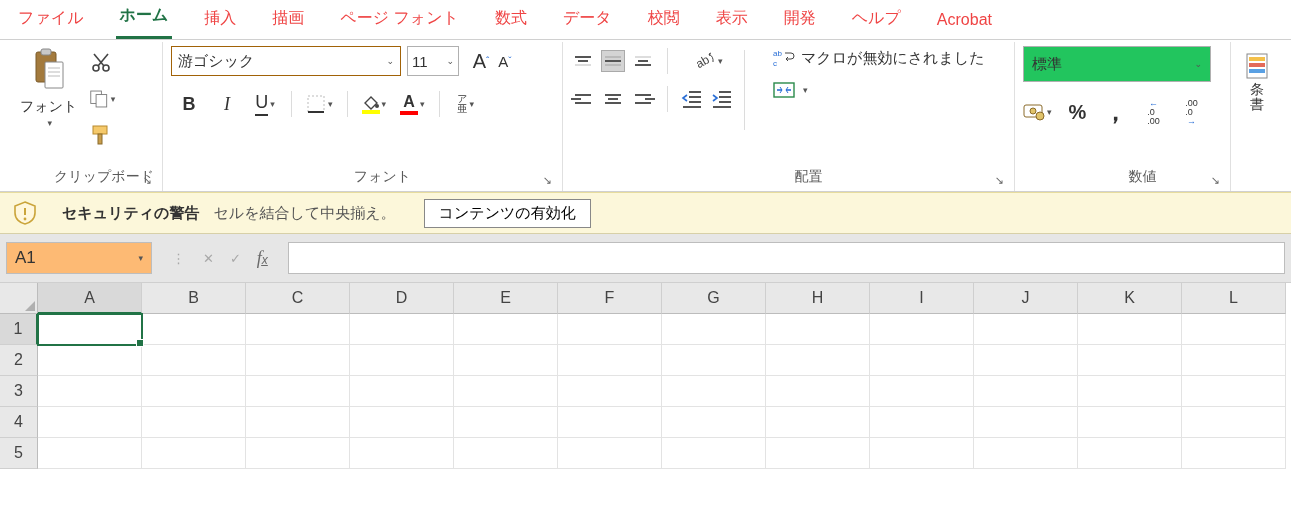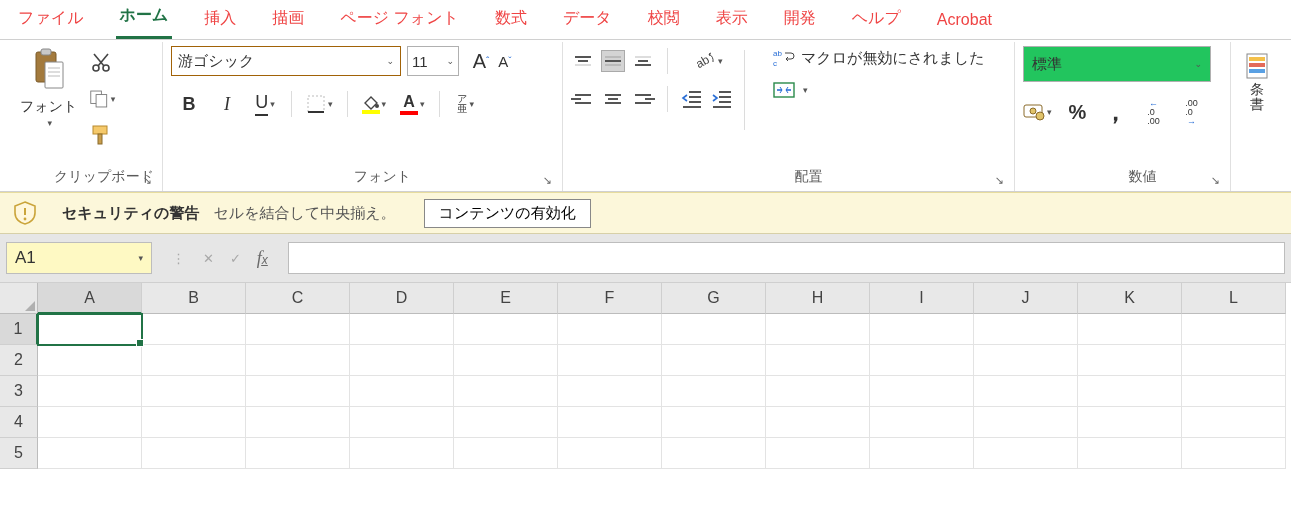--- a/index.html
+++ b/index.html
@@ -55,21 +55,21 @@
 
     
     .secbar { display: flex; align-items: center; background: #fcf7da; border-top: 1px solid #e7dc9e; border-bottom: 1px solid #d7d0a8; height: 42px; padding: 0 12px; gap: 10px; }
     .shield { width: 26px; height: 26px; }
     .sec-title { font-weight: 700; font-size: 15px; margin-left: 14px; }
     .sec-msg { font-size: 15px; color: #555; margin-left: 4px; }
     .sec-btn { margin-left: 18px; background: #fff; border: 1px solid #888; padding: 4px 14px; font-size: 15px; cursor: pointer; }
 
     
     .fbar-wrap { background: #e6e6e6; padding: 8px 6px; border-bottom: 1px solid #cfcfcf; display: flex; align-items: center; gap: 6px; }
-    .namebox { width: 146px; height: 32px; background: #fef9c3; border: 1px solid #bdbdbd; display: flex; align-items: center; padding: 0 8px; font-size: 17px; }
+    .namebox { width: 146px; height: 32px; background: #fdba74; border: 1px solid #bdbdbd; display: flex; align-items: center; padding: 0 8px; font-size: 17px; }
     .namebox .sel { flex: 1; }
     .fx-ctrl { display: flex; align-items: center; gap: 16px; padding: 0 14px; color: #a8a8a8; }
     .fx-ctrl .fx { font-style: italic; font-family: 'Times New Roman', serif; font-size: 18px; color: #6a6a6a; text-decoration: underline; }
     .fbar { flex: 1; height: 32px; background: #fff; border: 1px solid #bdbdbd; }
 
     
     .grid { display: grid; grid-template-columns: 38px repeat(12, 104px); grid-auto-rows: 31px; }
     .corner { background: #e8e8e8; border-right: 1px solid #bcbcbc; border-bottom: 1px solid #bcbcbc; position: relative; }
     .corner::after { content: ''; position: absolute; right: 2px; bottom: 2px; width: 0; height: 0; border-right: 10px solid #b0b0b0; border-top: 10px solid transparent; }
     .colh { background: #e8e8e8; border-right: 1px solid #cfcfcf; border-bottom: 1px solid #bcbcbc; display: flex; align-items: center; justify-content: center; font-size: 16px; color: #444; cursor: pointer; }

